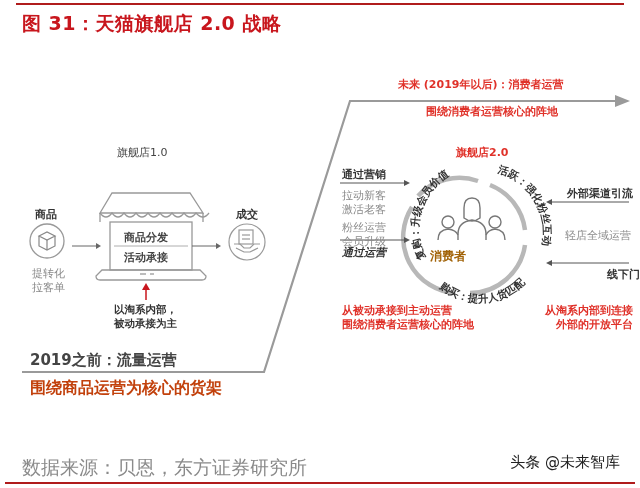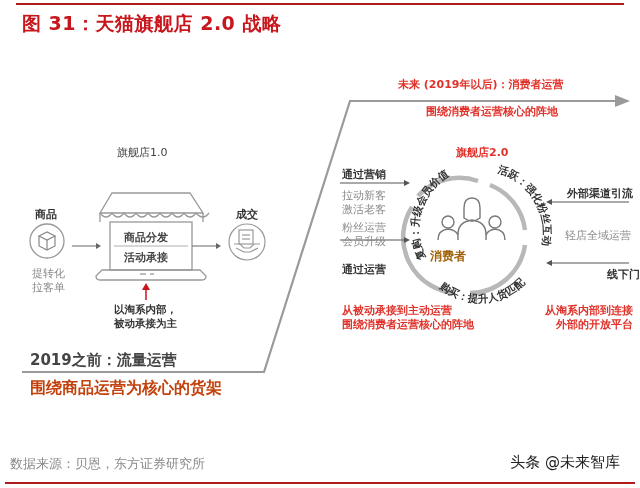--- a/index.html
+++ b/index.html
@@ -9,21 +9,21 @@
   .topline { left:16px; top:3px; width:608px; height:2px; background:#b01c1c; }
   .bottomline { left:5px; top:482px; width:630px; height:2px; background:#b01c1c; }
   .fig-title { left:22px; top:11px; font-size:19px; font-weight:bold; color:#c8161d; letter-spacing:0.5px; }
   .lbl { font-size:11px; color:#333; white-space:nowrap; }
   .lbl-b { font-weight:bold; }
   .lbl-g { color:#8a8a8a; }
   .lbl-r { color:#e0322a; font-weight:bold; }
   .big { font-size:15px; font-weight:bold; color:#444; }
   .big2 { font-size:16px; font-weight:bold; color:#c2410c; }
   .red-hd { font-size:11px; font-weight:bold; color:#e0322a; }
-  .src { left:10px; top:455px; font-size:13px; color:#8a8a8a;text-align:right; }
+  .src { left:22px; top:455px; font-size:19px; color:#8a8a8a;text-align:right; }
   .wm { right:20px; top:453px; font-size:15px; color:#222; }
   svg { position:absolute; left:0; top:0; }
 </style>
 </head>
 <body>
 
 <div class="abs topline"></div>
 <div class="abs fig-title">图 31：天猫旗舰店 2.0 战略</div>
 
 <svg width="640" height="488">
@@ -126,21 +126,21 @@
 <div class="abs red-hd" style="left:398px;top:77px;">未来 (2019年以后)：消费者运营</div>
 <div class="abs red-hd" style="left:426px;top:104px;">围绕消费者运营核心的阵地</div>
 <div class="abs lbl" style="left:456px;top:145px;color:#e0322a;font-weight:bold;">旗舰店2.0</div>
 <div class="abs lbl lbl-b" style="left:430px;top:248px;font-size:12px;color:#a16207;">消费者</div>
 
 <div class="abs lbl lbl-b" style="left:342px;top:167px;">通过营销</div>
 <div class="abs lbl lbl-g" style="left:342px;top:188px;">拉动新客</div>
 <div class="abs lbl lbl-g" style="left:342px;top:202px;">激活老客</div>
 <div class="abs lbl lbl-g" style="left:342px;top:220px;">粉丝运营</div>
 <div class="abs lbl lbl-g" style="left:342px;top:234px;">会员升级</div>
-<div class="abs lbl lbl-b" style="left:342px;top:262px;">通过运营</div>
+<div class="abs lbl lbl-b" style="left:342px;top:245px;font-style:italic;">通过运营</div>
 
 <div class="abs lbl lbl-b" style="left:567px;top:186px;">外部渠道引流</div>
 <div class="abs lbl lbl-g" style="left:565px;top:228px;">轻店全域运营</div>
 <div class="abs lbl lbl-b" style="left:567px;top:267px;margin-left:40px;">线下门店连动</div>
 
 <div class="abs lbl lbl-r" style="left:342px;top:303px;">从被动承接到主动运营</div>
 <div class="abs lbl lbl-r" style="left:342px;top:317px;">围绕消费者运营核心的阵地</div>
 <div class="abs lbl lbl-r" style="left:545px;top:303px;">从淘系内部到连接</div>
 <div class="abs lbl lbl-r" style="left:556px;top:317px;">外部的开放平台</div>
 

